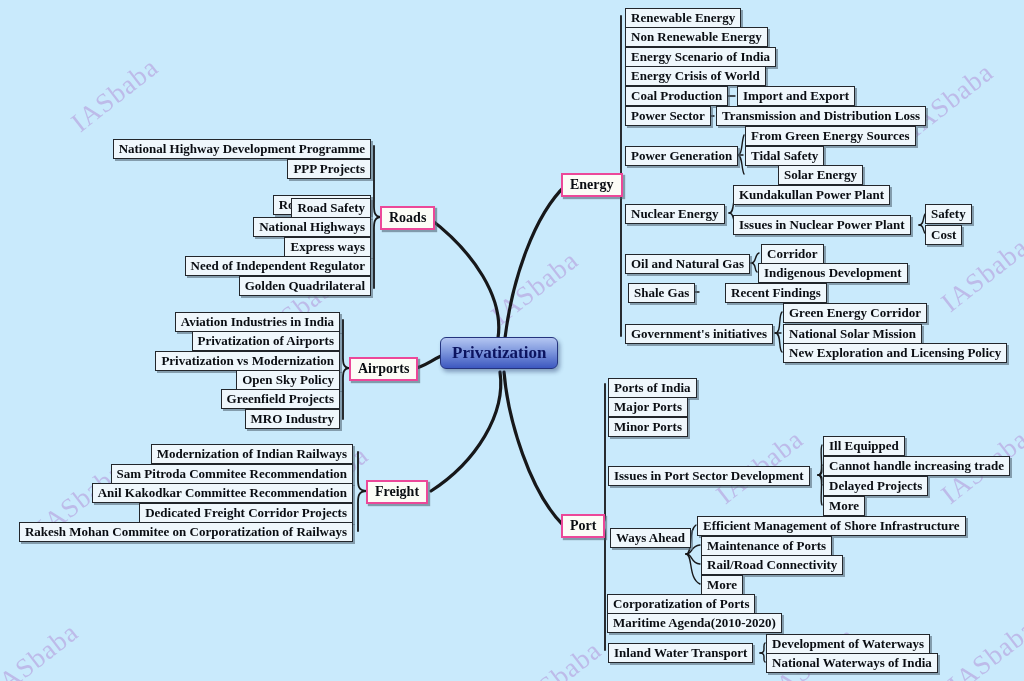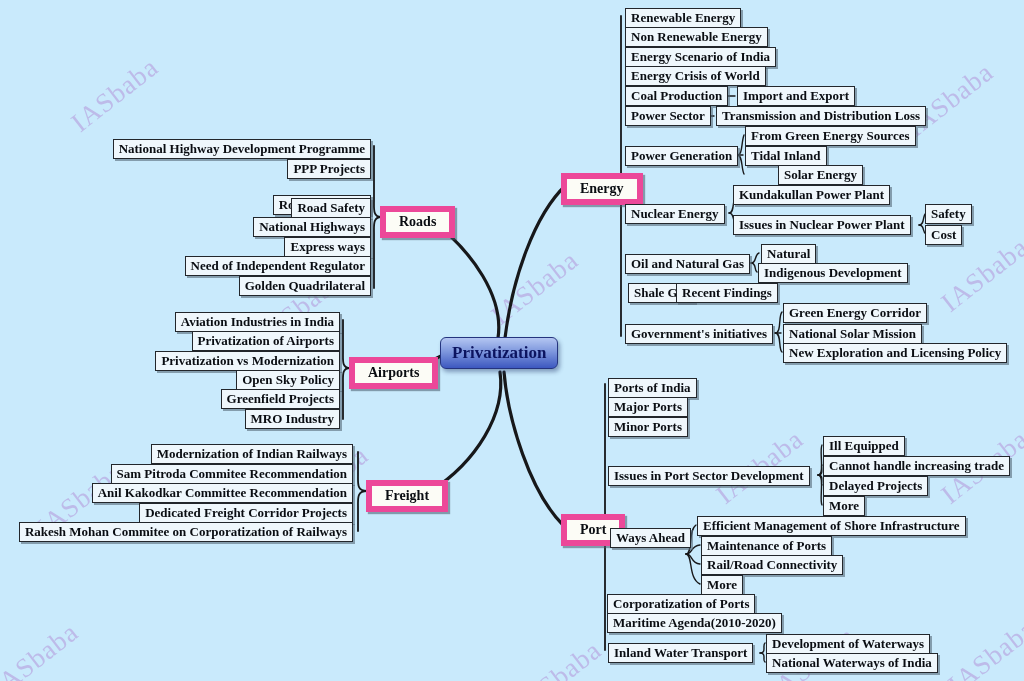--- a/index.html
+++ b/index.html
@@ -17,22 +17,22 @@
   svg.lines{position:absolute;left:0;top:0;z-index:2;}
   .node{
     position:absolute;z-index:3;white-space:nowrap;
     background:#eff7fc;border:1px solid #22262b;
     padding:1px 5px 2px 5px;
     font-size:13px;font-weight:bold;color:#0a0d12;line-height:15px;
     box-shadow:2px 2px 0 rgba(86,105,120,0.6);
   }
   .branch{
     position:absolute;z-index:3;white-space:nowrap;
-    background:#fcfcf6;border:6px solid #ec4899;
-    padding:2px 13px;
+    background:#fcfcf6;border:2px solid #ec4899;
+    padding:2px 7px;
     font-size:14px;font-weight:bold;color:#0a0d12;line-height:16px;
     box-shadow:2px 2px 1px rgba(70,90,105,0.55);
   }
   .center{
     position:absolute;z-index:4;white-space:nowrap;
     left:440px;top:337px;
     background:linear-gradient(180deg,#b4c6f2 0%,#7e97dd 45%,#3d58c0 100%);
     border:1px solid #25347e;border-radius:6px;
     padding:5px 11px;
     font-size:17px;font-weight:bold;color:#0c1460;line-height:20px;
@@ -121,32 +121,32 @@
 <div class="node" style="left:625px;top:8px">Renewable Energy</div>
 <div class="node" style="left:625px;top:27px">Non Renewable Energy</div>
 <div class="node" style="left:625px;top:47px">Energy Scenario of India</div>
 <div class="node" style="left:625px;top:66px">Energy Crisis of World</div>
 <div class="node" style="left:625px;top:86px">Coal Production</div>
 <div class="node" style="left:737px;top:86px">Import and Export</div>
 <div class="node" style="left:625px;top:106px">Power Sector</div>
 <div class="node" style="left:716px;top:106px">Transmission and Distribution Loss</div>
 <div class="node" style="left:625px;top:146px">Power Generation</div>
 <div class="node" style="left:745px;top:126px">From Green Energy Sources</div>
-<div class="node" style="left:745px;top:146px">Tidal Inland</div>
+<div class="node" style="left:745px;top:146px">Tidal Safety</div>
 <div class="node" style="left:778px;top:165px">Solar Energy</div>
 <div class="node" style="left:625px;top:204px">Nuclear Energy</div>
 <div class="node" style="left:733px;top:185px">Kundakullan Power Plant</div>
 <div class="node" style="left:733px;top:215px">Issues in Nuclear Power Plant</div>
 <div class="node" style="left:925px;top:204px">Safety</div>
 <div class="node" style="left:925px;top:225px">Cost</div>
 <div class="node" style="left:625px;top:254px">Oil and Natural Gas</div>
-<div class="node" style="left:761px;top:244px">Natural</div>
+<div class="node" style="left:761px;top:244px">Corridor</div>
 <div class="node" style="left:758px;top:263px">Indigenous Development</div>
 <div class="node" style="left:628px;top:283px">Shale Gas</div>
-<div class="node" style="left:676px;top:283px">Recent Findings</div>
+<div class="node" style="left:725px;top:283px">Recent Findings</div>
 <div class="node" style="left:625px;top:324px">Government's initiatives</div>
 <div class="node" style="left:783px;top:303px">Green Energy Corridor</div>
 <div class="node" style="left:783px;top:324px">National Solar Mission</div>
 <div class="node" style="left:783px;top:343px">New Exploration and Licensing Policy</div>
 
 <div class="node" style="right:653px;top:139px">National Highway Development Programme</div>
 <div class="node" style="right:653px;top:159px">PPP Projects</div>
 <div class="node" style="right:653px;top:195px">Road Accidents</div>
 <div class="node" style="right:653px;top:198px">Road Safety</div>
 <div class="node" style="right:653px;top:217px">National Highways</div>

